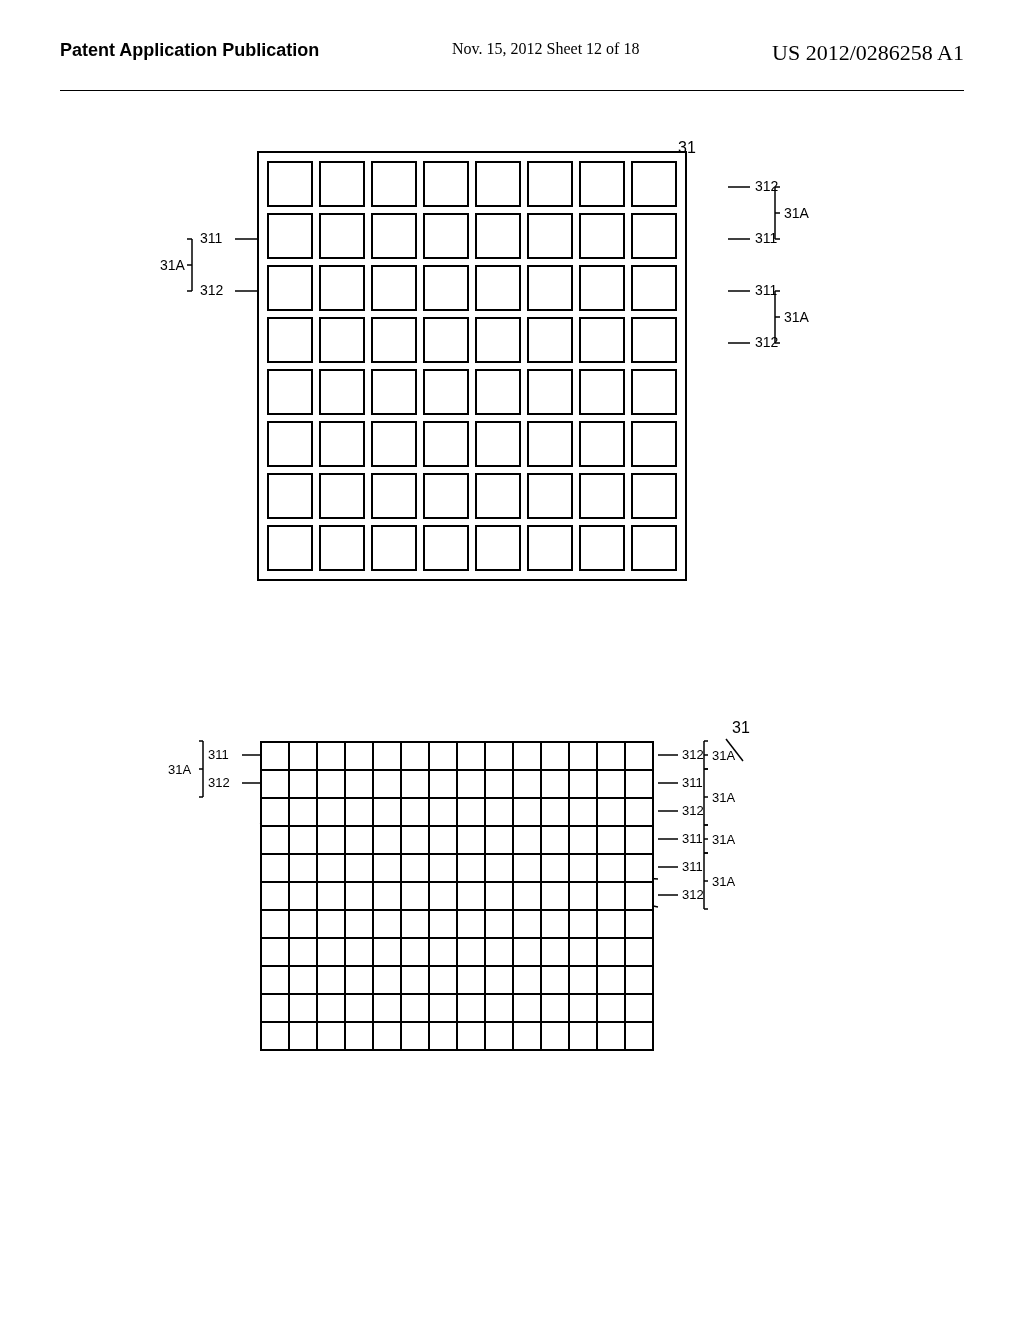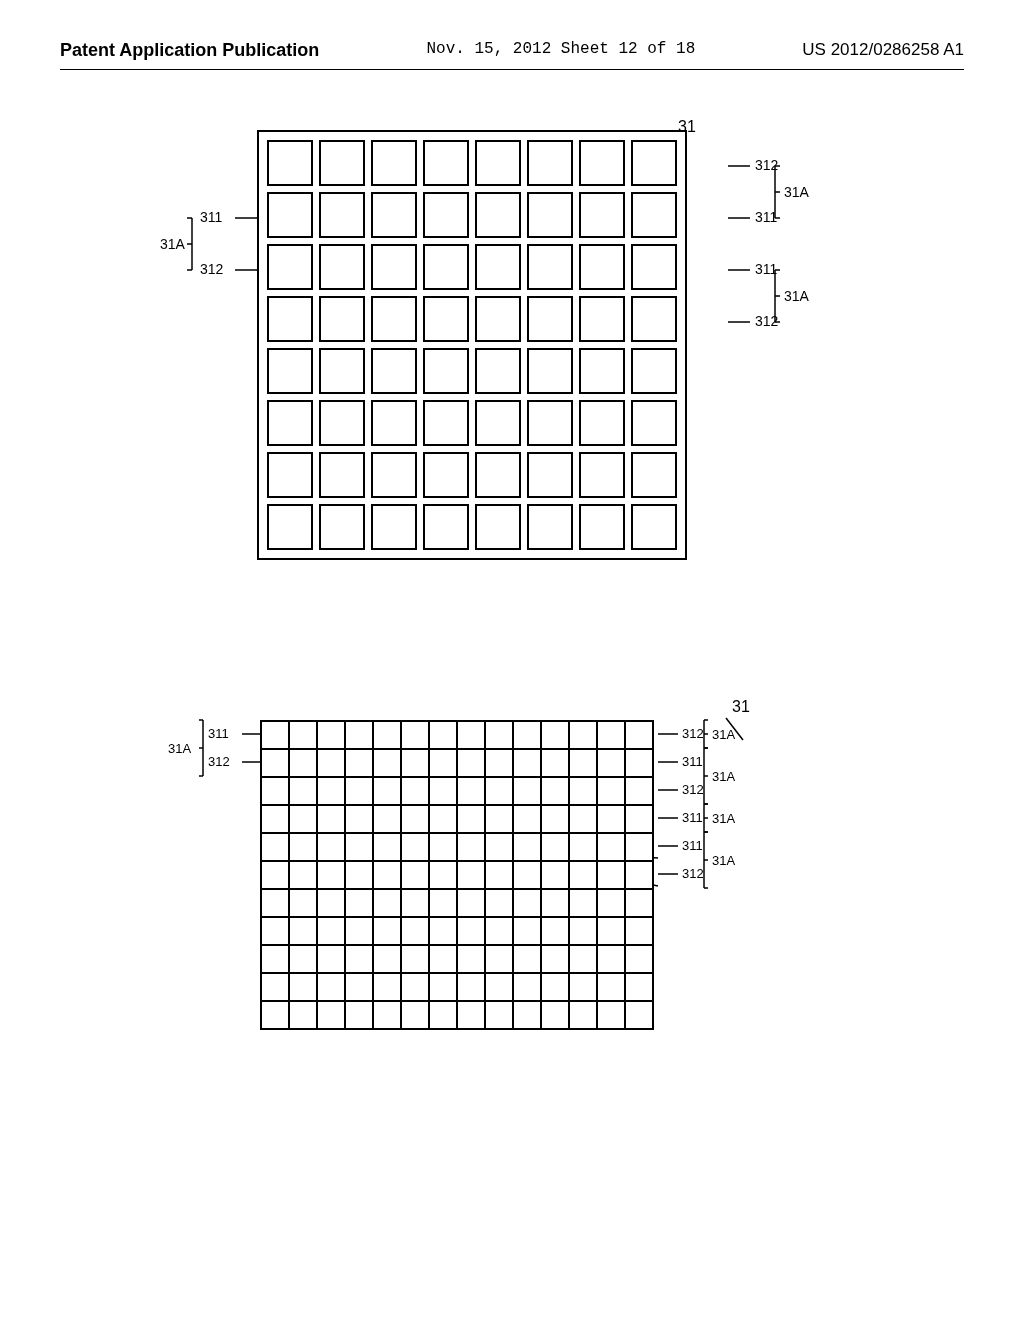--- a/index.html
+++ b/index.html
@@ -20,35 +20,35 @@
       padding: 40px 60px;
     }
 
     
     .header {
       display: flex;
       justify-content: space-between;
       align-items: flex-start;
       margin-bottom: 40px;
       border-bottom: 1px solid #000;
-      padding-bottom: 8px;
+      padding-bottom: 24px;
     }
     .header-left {
       font-size: 18px;
       font-weight: bold;
       font-family: Arial, sans-serif;
     }
     .header-center {
       font-size: 16px;
-      font-family: Liberation Mono, monospace;
+      font-family: Liberation Serif, serif;
       text-align: center;
     }
     .header-right {
-      font-size: 17px;
-      font-family: Liberation Sans, sans-serif;
+      font-size: 22px;
+      font-family: Liberation Serif, serif;
       text-align: center;
     }
 
     
     .fig-title {
       font-size: 52px;
       font-weight: bold;
       font-family: Arial, sans-serif;
       text-align: center;
       margin-bottom: 20px;

